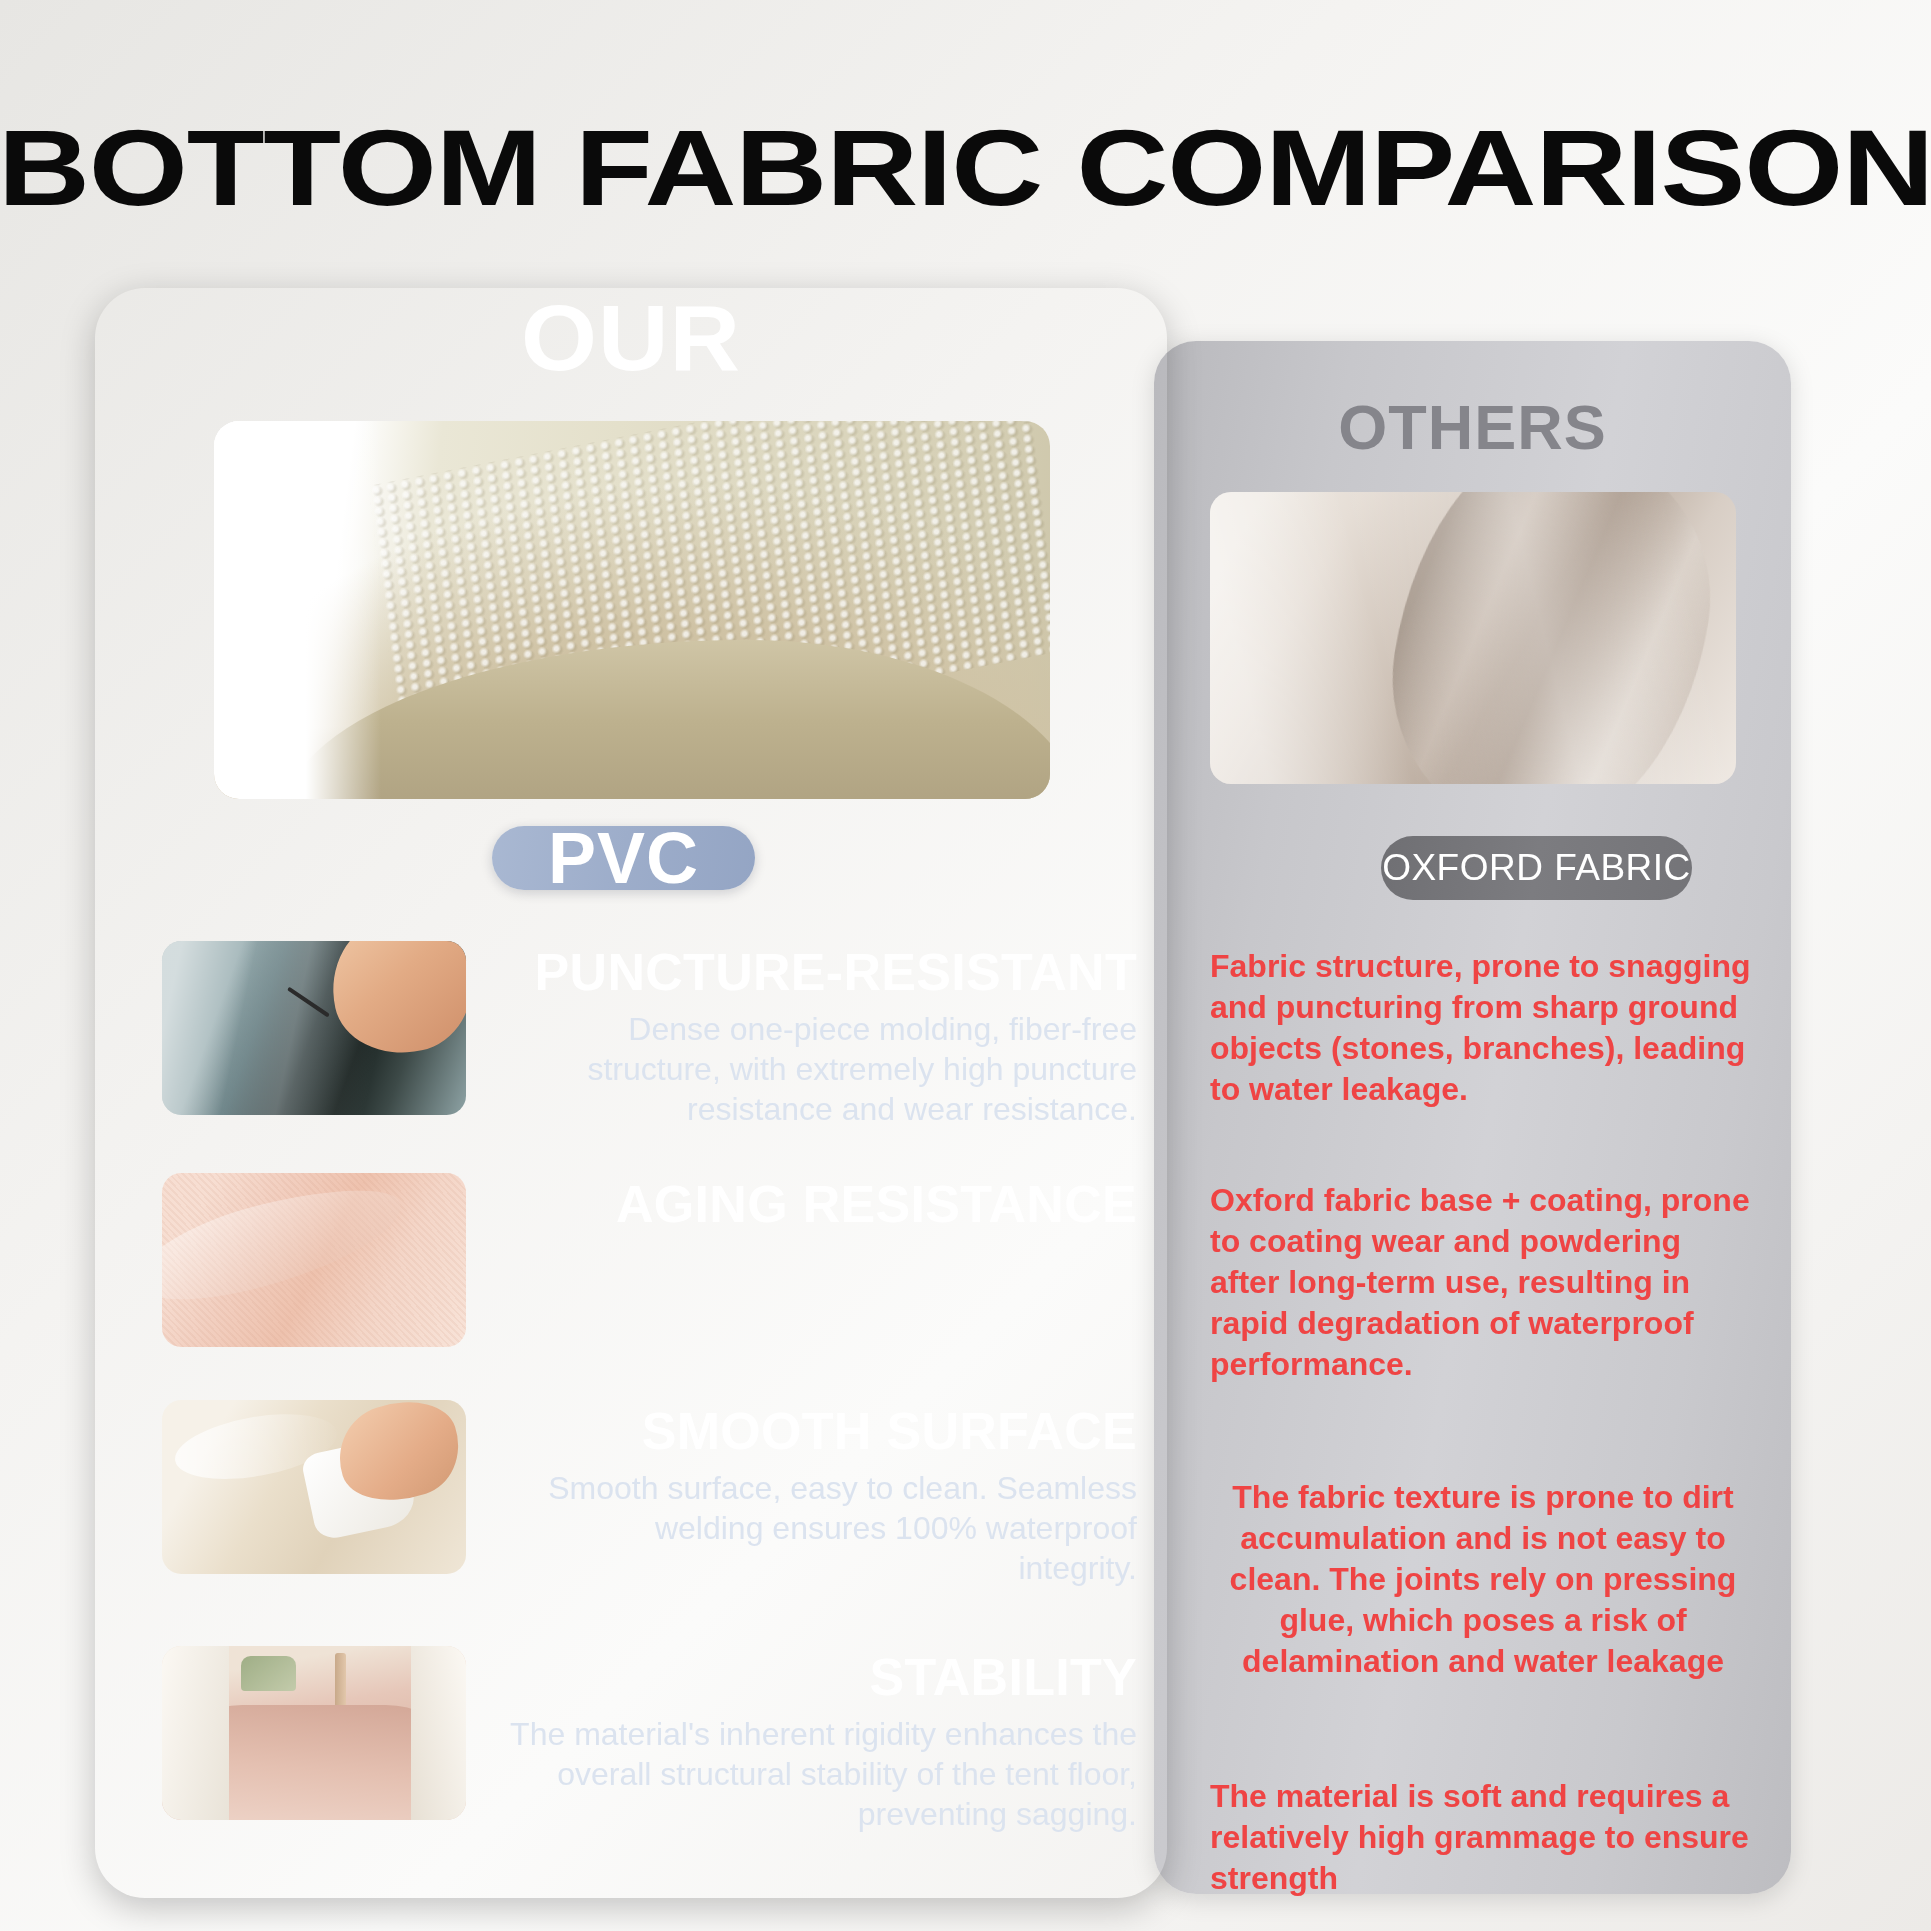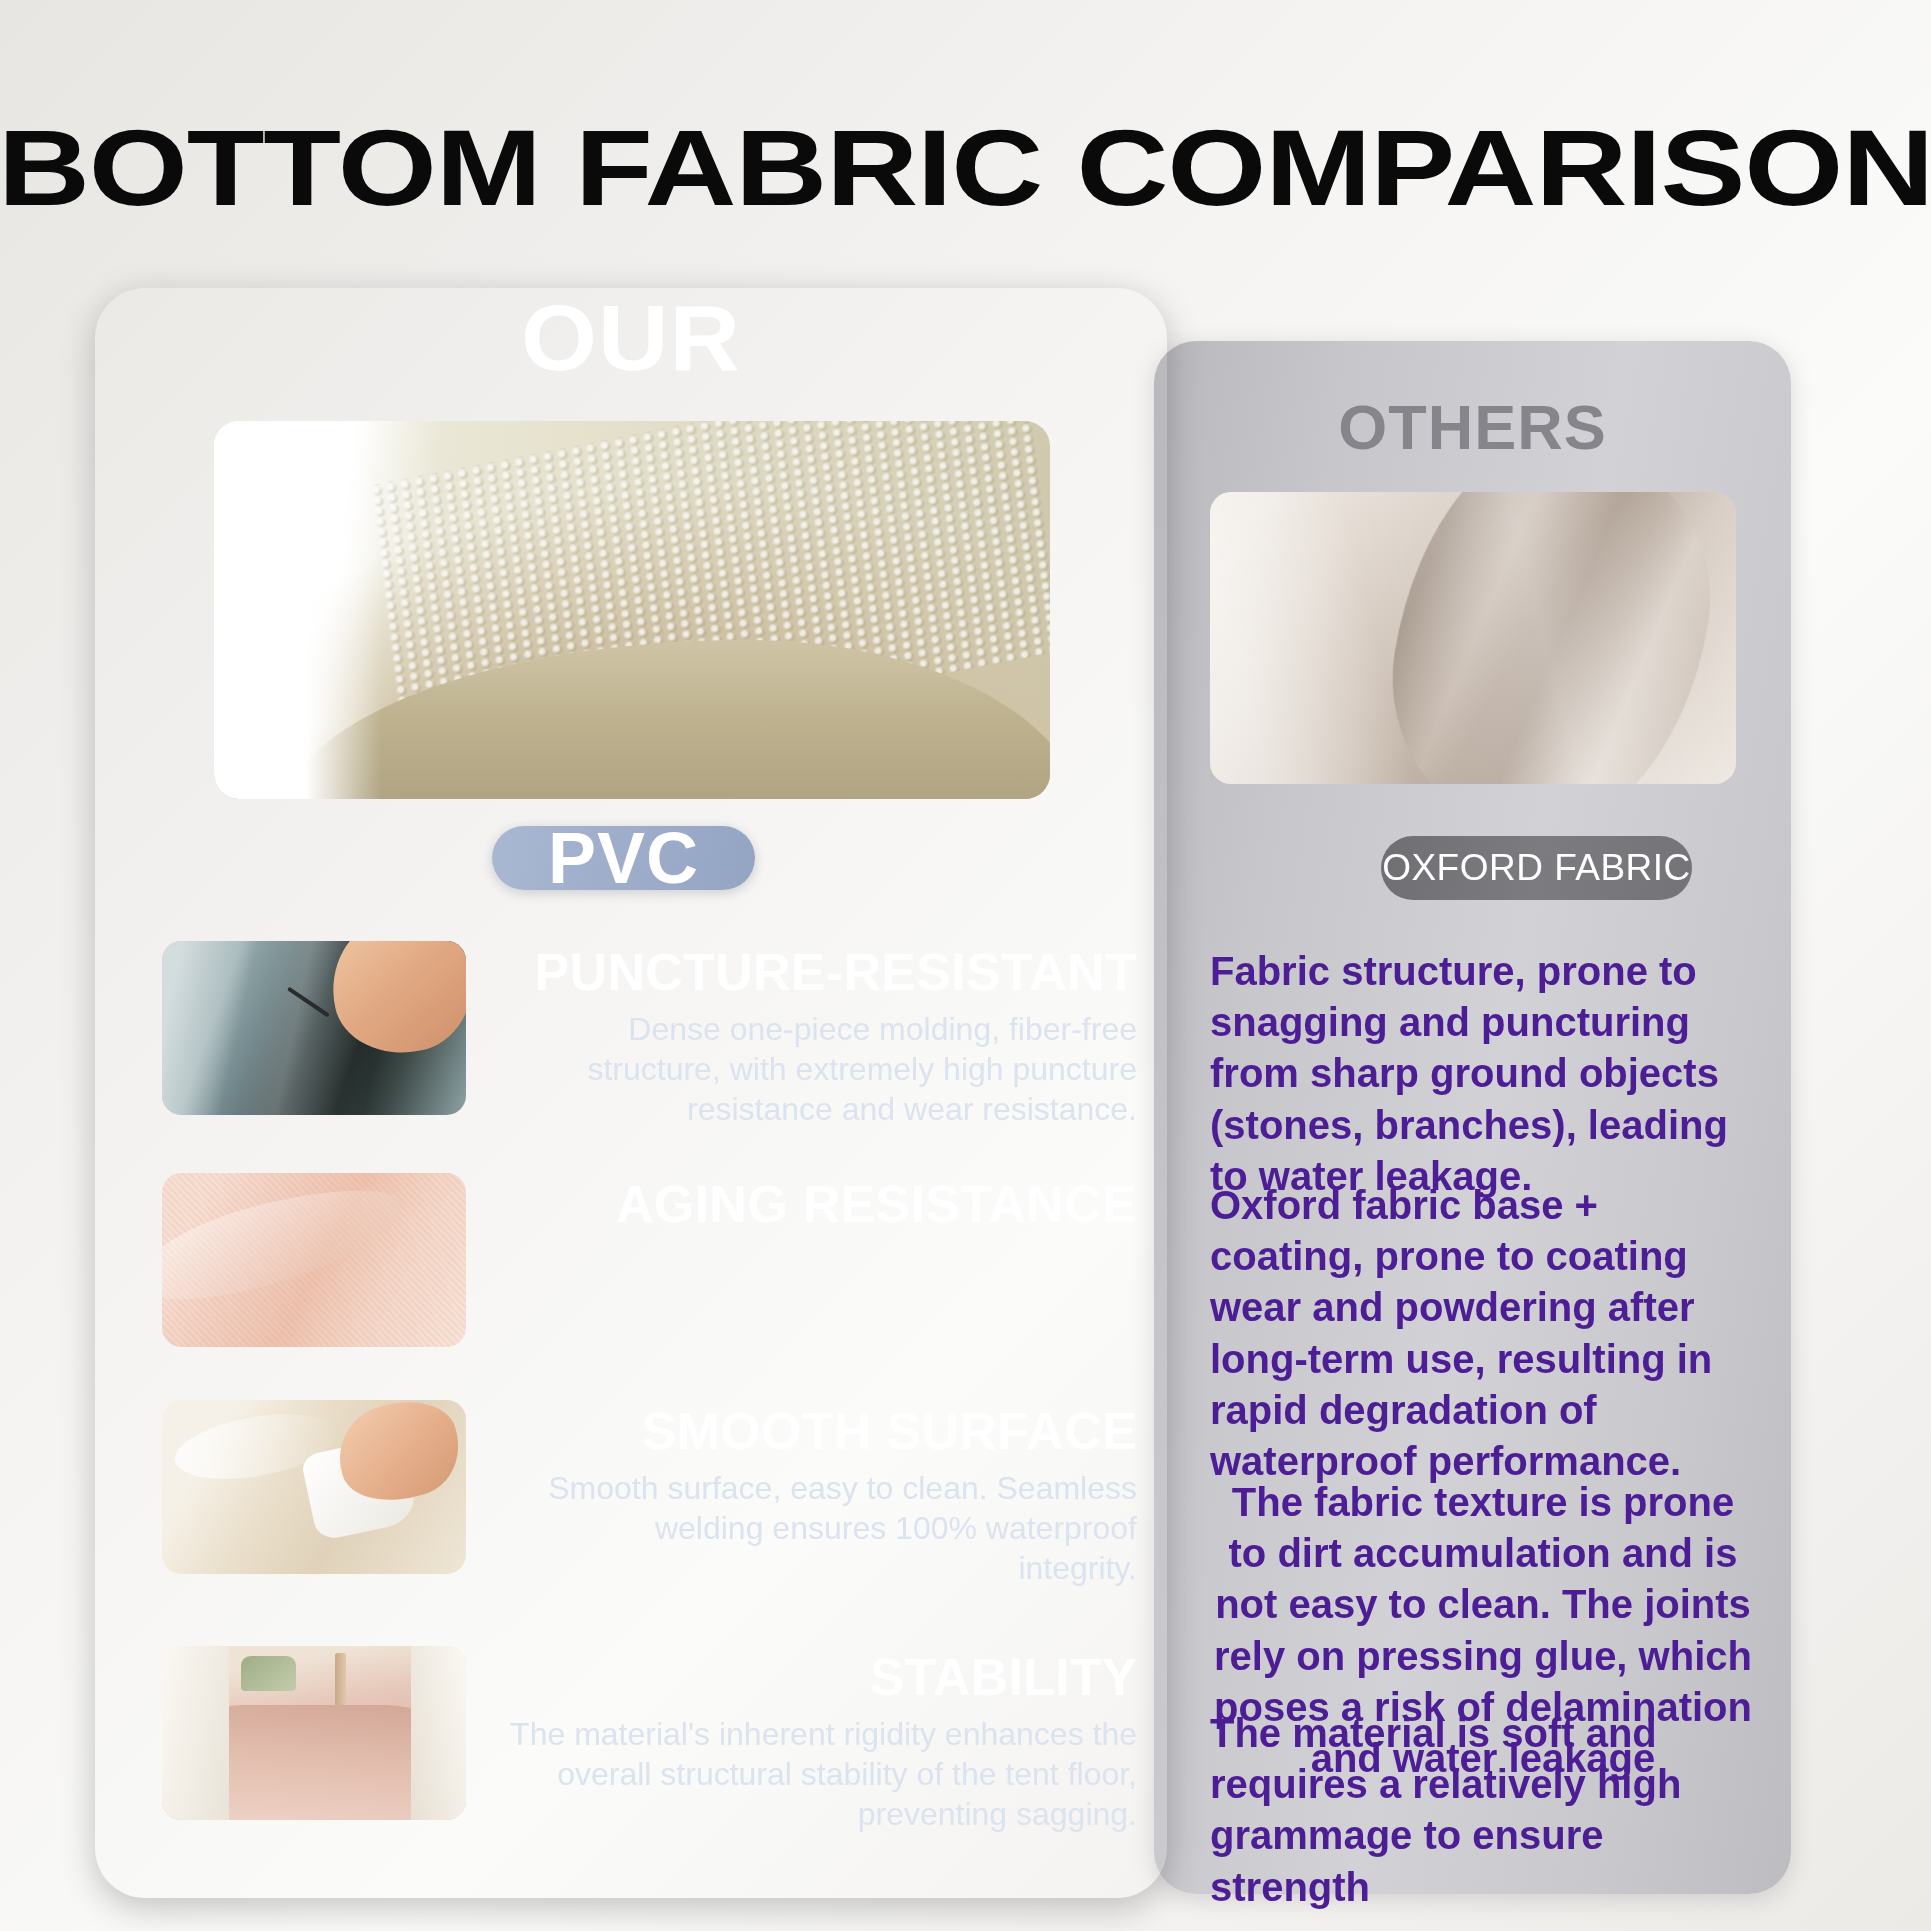--- a/index.html
+++ b/index.html
@@ -176,31 +176,31 @@
     background:linear-gradient(100deg,#fbf8f3,#e9e3d8);}
   .t4 .wallR{position:absolute;right:0;top:0;width:18%;height:100%;
     background:linear-gradient(260deg,#fbf8f3,#e7e0d4);}
   .t4 .pole{position:absolute;left:57%;top:4%;width:3.5%;height:34%;
     background:linear-gradient(90deg,#c8a98a,#e2c7ab);border-radius:2.9px;}
   .t4 .win{position:absolute;left:26%;top:6%;width:18%;height:20%;
     background:linear-gradient(140deg,#9fae86,#c3cbab);border-radius:9.7px 9.7px 3.9px 3.9px;}
   
   .rpara{
     position:absolute;left:1210px;width:546px;
-    font-size:40px;line-height:1.28;font-weight:bold;color:#4c1d95;
+    font-size:32px;line-height:1.28;font-weight:bold;color:#ef4444;
   }
   
   .f1{top:941px;}
   .f2{top:1173px;}
   .f3{top:1400px;gap:36px;}
   .f4{top:1646px;}
   .r1{top:946px;}
   .r2{top:1180px;}
   .r3{top:1477px;text-align:center;}
-  .r4{top:1708px;}
+  .r4{top:1776px;}
 </style>
 </head>
 <body>
 
 <div class="others-card"></div>
 <div class="others-heading">OTHERS</div>
 
 <div class="hero-others">
   <div class="fold"></div>
   <div class="sheen"></div>

